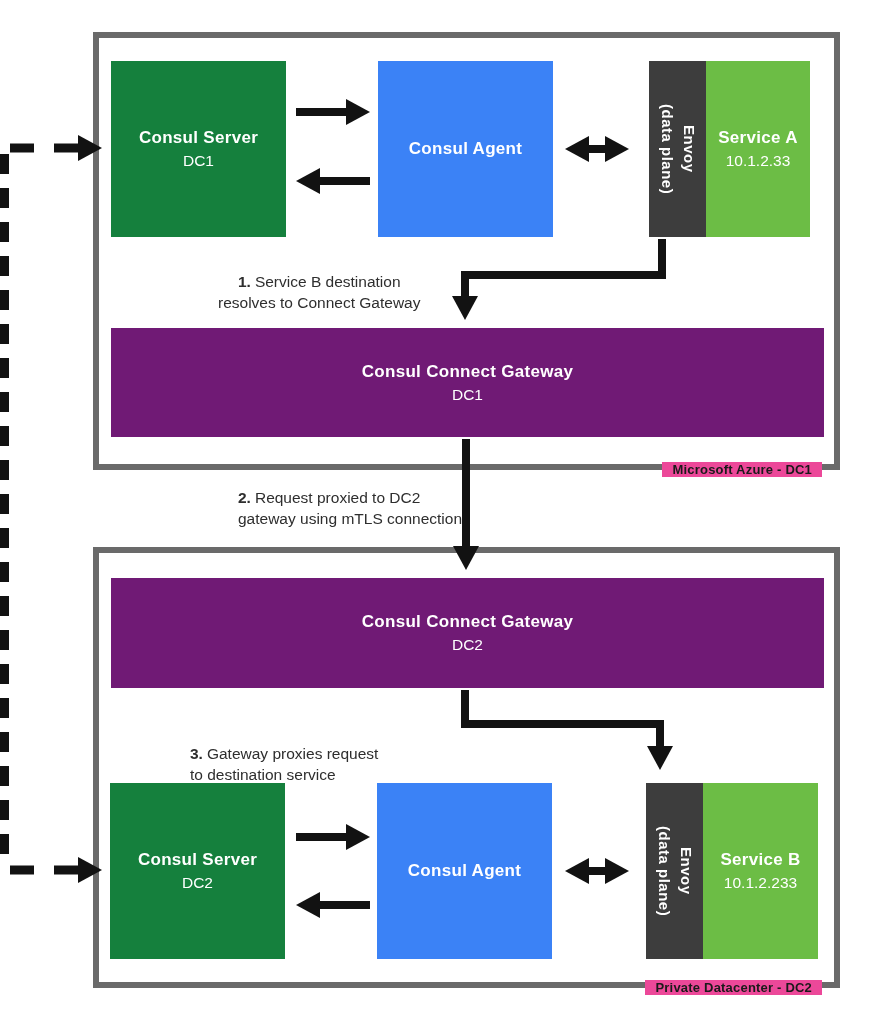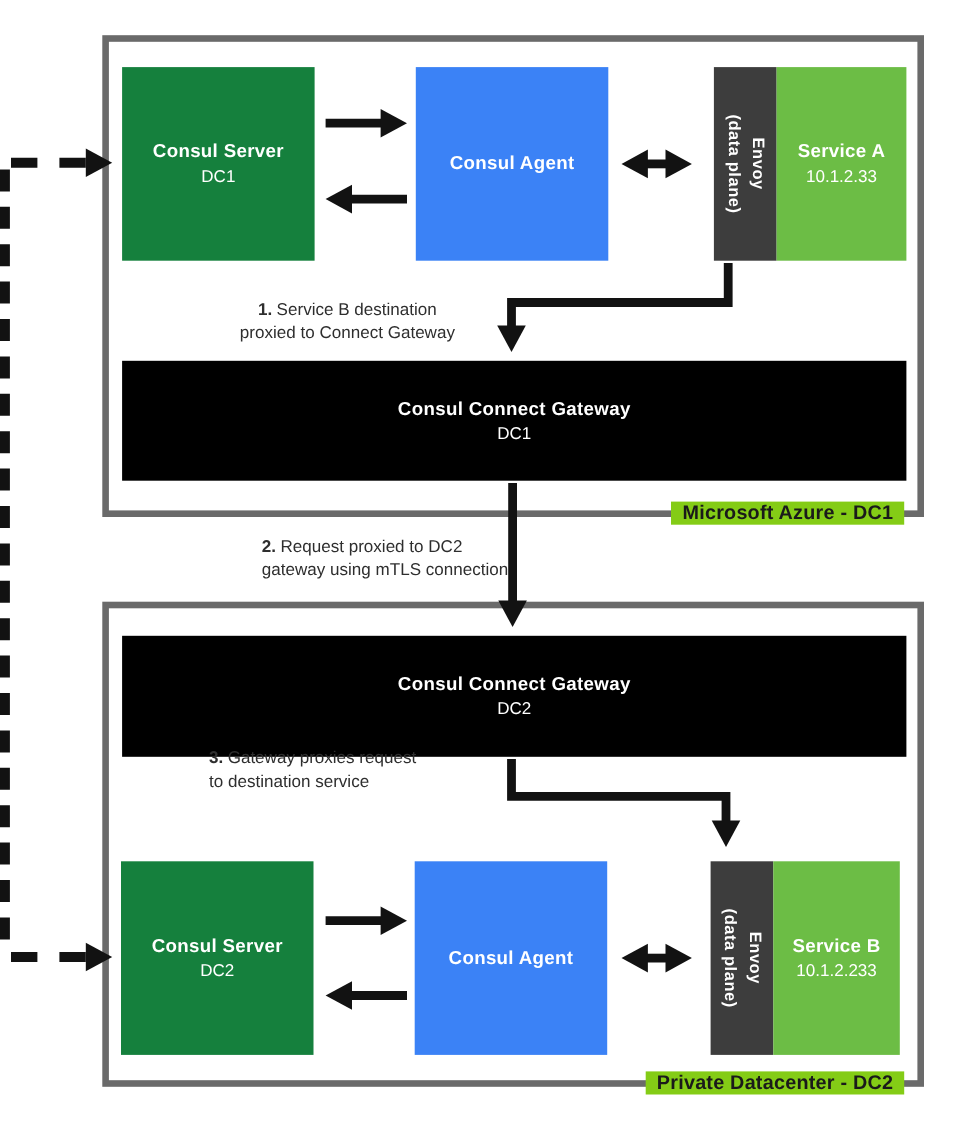--- a/index.html
+++ b/index.html
@@ -5,35 +5,35 @@
   html,body{margin:0;padding:0;background:#ffffff;}
   .canvas{
     position:relative;width:882px;height:1024px;background:#ffffff;overflow:hidden;
     font-family:"Liberation Sans", sans-serif;
   }
   
   .dc{
     position:absolute;border:6px solid #6a6a6a;background:transparent;z-index:1;box-sizing:border-box;
   }
   .dc-label{
-    position:absolute;right:12px;bottom:-13px;z-index:6;background:#84cc16;
-    padding:0 10px;font-size:18px;font-weight:600;color:#1a1a1a;white-space:nowrap;letter-spacing:.2px;margin-top:10px;
+    position:absolute;right:12px;bottom:-13px;z-index:6;background:#ec4899;
+    padding:0 10px;font-size:13px;font-weight:600;color:#1a1a1a;white-space:nowrap;letter-spacing:.2px;margin-top:10px;
   }
   
   .box{
     position:absolute;display:flex;flex-direction:column;align-items:center;justify-content:center;
     color:#ffffff;text-align:center;z-index:2;box-sizing:border-box;
   }
   .box .t{font-size:17px;font-weight:bold;letter-spacing:.3px;line-height:22px;}
   .box .s{font-size:15.5px;font-weight:normal;line-height:20px;margin-top:2px;}
   .magenta{background:#15803d;}
   .pink{background:#3b82f6;}
   .green{background:#6cbd45;}
   .dark{background:#3d3d3d;}
-  .blue{background:#000000;}
+  .blue{background:#701a75;}
   
   .envoy-text{writing-mode:vertical-rl;font-weight:bold;font-size:15px;letter-spacing:.5px;}
   .envoy-text span{display:block;line-height:22px;}
   
   .step{
     position:absolute;z-index:4;font-size:15.5px;color:#2e2e2e;line-height:20.5px;white-space:nowrap;
   }
   .step .step-num{font-weight:bold;margin-right:4px;}
   
   .arrows{position:absolute;left:0;top:0;z-index:5;pointer-events:none;}
@@ -56,50 +56,50 @@
     <div class="t">Consul Agent</div>
   </div>
 
   <div class="box dark" style="left:649px;top:61px;width:57px;height:176px;">
     <div class="envoy-text">
       <span>Envoy</span>
       <span>(data plane)</span>
     </div>
   </div>
 
-  <div class="box green" style="left:706px;top:61px;width:118px;height:176px;">
+  <div class="box green" style="left:706px;top:61px;width:104px;height:176px;">
     <div class="t">Service A</div>
     <div class="s">10.1.2.33</div>
   </div>
 
   <div class="box blue" style="left:111px;top:328px;width:713px;height:109px;">
     <div class="t">Consul Connect Gateway</div>
     <div class="s">DC1</div>
   </div>
 
   <div class="step" style="left:218px;top:272px;text-align:center;">
     <div><span class="step-num">1.</span><span>Service B destination</span></div>
-    <div>proxied to Connect Gateway</div>
+    <div>resolves to Connect Gateway</div>
   </div>
 
   <div class="step" style="left:238px;top:488px;">
     <div><span class="step-num">2.</span><span>Request proxied to DC2</span></div>
     <div>gateway using mTLS connection</div>
   </div>
 
   <div class="dc" style="left:93px;top:547px;width:747px;height:441px;">
     <div class="dc-label">Private Datacenter - DC2</div>
   </div>
 
   <div class="box blue" style="left:111px;top:578px;width:713px;height:110px;">
     <div class="t">Consul Connect Gateway</div>
     <div class="s">DC2</div>
   </div>
 
-  <div class="step" style="left:190px;top:680px;">
+  <div class="step" style="left:190px;top:744px;">
     <div><span class="step-num">3.</span><span>Gateway proxies request</span></div>
     <div>to destination service</div>
   </div>
 
   <div class="box magenta" style="left:110px;top:783px;width:175px;height:176px;">
     <div class="t">Consul Server</div>
     <div class="s">DC2</div>
   </div>
 
   <div class="box pink" style="left:377px;top:783px;width:175px;height:176px;">

